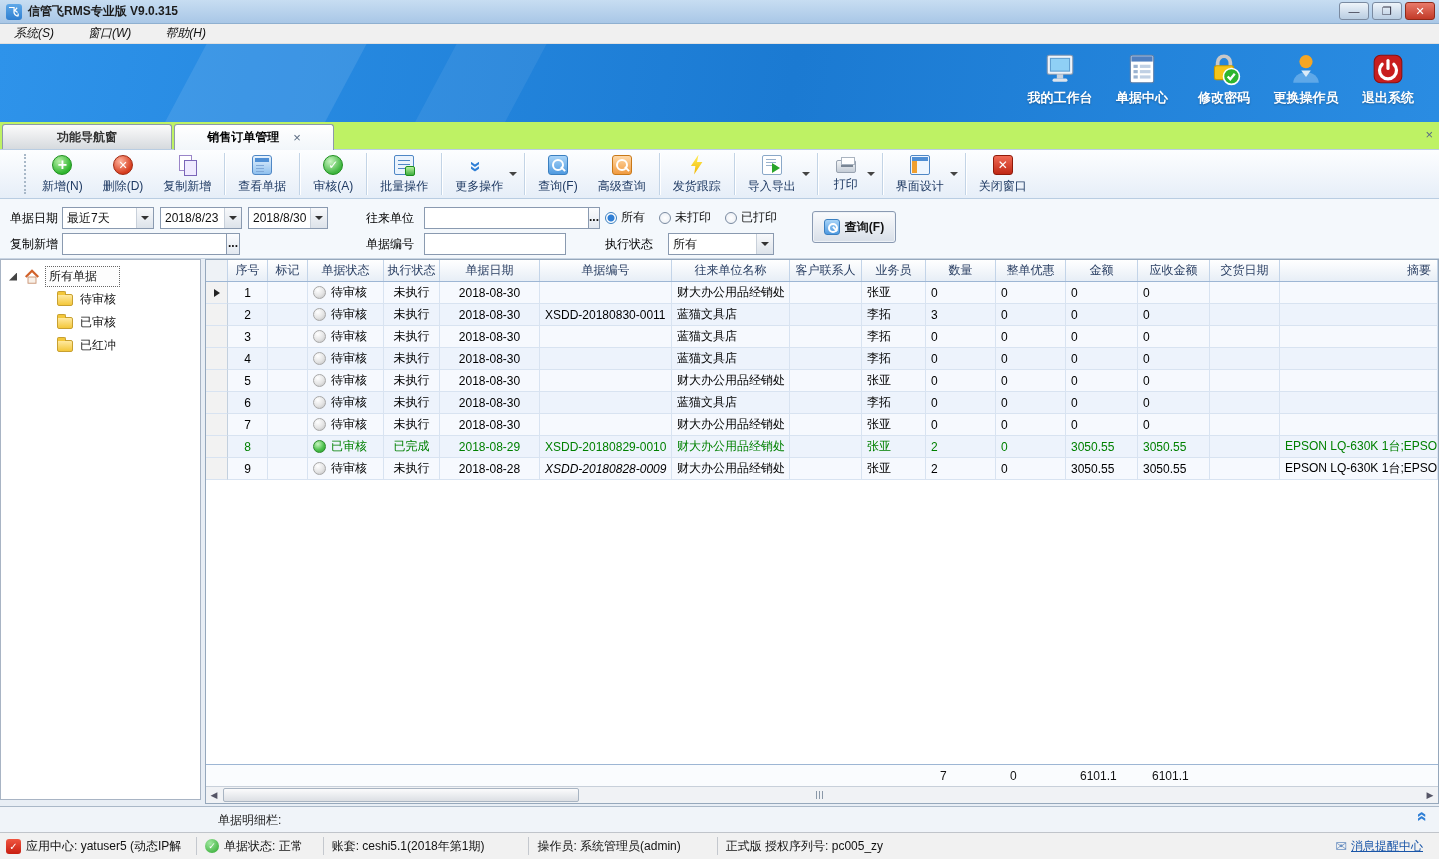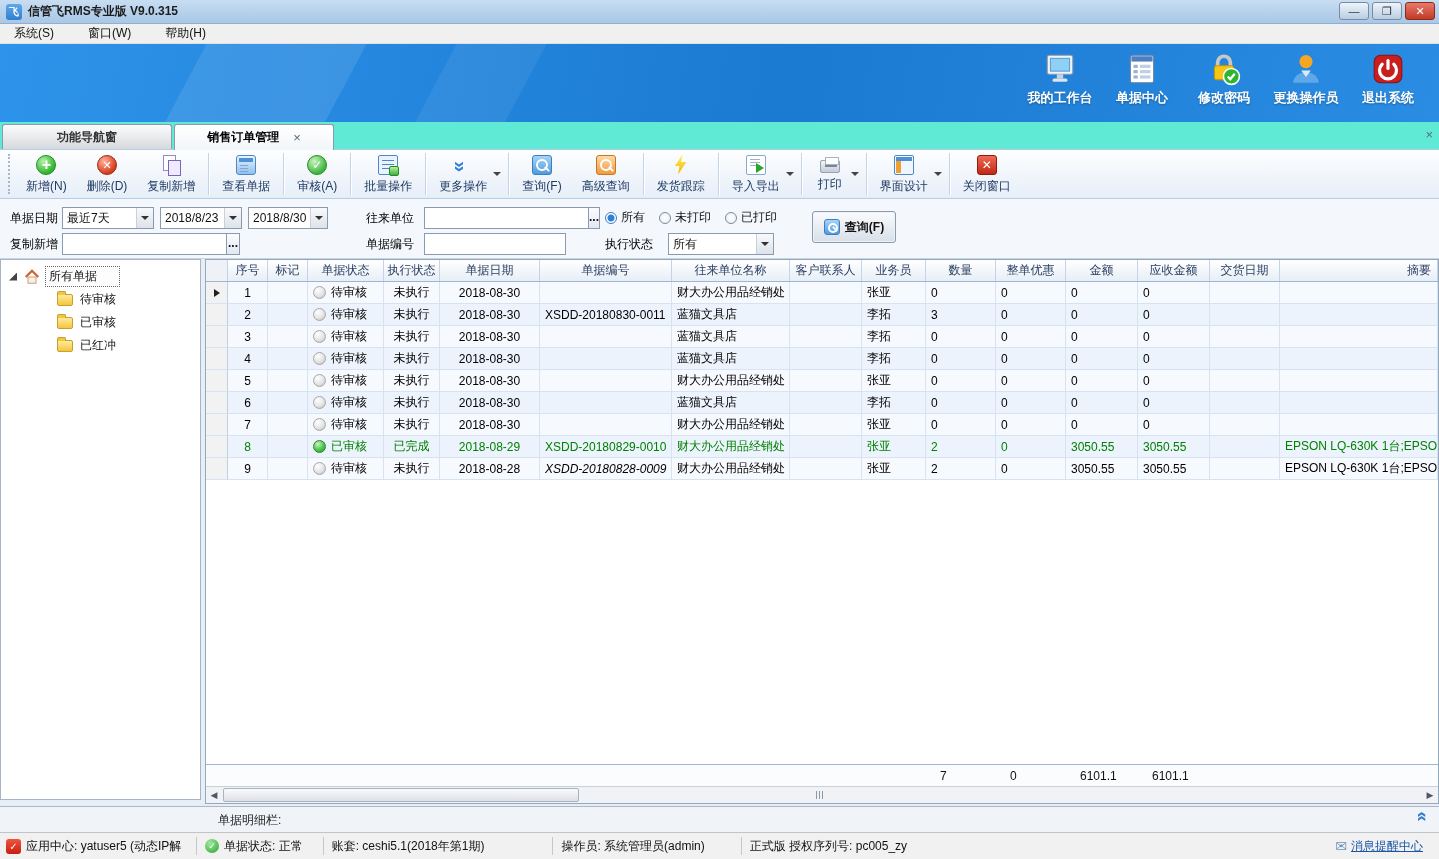--- a/index.html
+++ b/index.html
@@ -15,51 +15,51 @@
     display:inline-flex; align-items:center; justify-content:center; color:#fff; font-size:10px; font-weight:bold; margin-right:6px; }
   .titlebar .ttl { font-weight:bold; color:#1c1c1c; }
   .winbtns { position:absolute; right:4px; top:2px; display:flex; gap:3px; }
   .wbtn { width:30px; height:18px; border:1px solid #7a8aa0; border-radius:3px;
     background:linear-gradient(#eef4fa,#b9cde2); color:#334; font-size:11px; line-height:16px; text-align:center; }
   .wbtn.close { background:linear-gradient(#e87a6a,#c23a28); color:#fff; border-color:#8f2a1a; font-weight:bold; }
 
   
   .menubar { position:absolute; left:0; top:24px; width:100%; height:20px; background:#f0f0f0;
     display:flex; align-items:center; padding-left:8px; border-bottom:1px solid #e0e0e0;}
-  .menu-item { padding:2px 14px 2px 6px; margin-right:14px; }
+  .menu-item { padding:2px 14px 2px 6px; margin-right:14px;font-style:italic; }
 
   
   .banner { position:absolute; left:0; top:44px; width:100%; height:78px;
     background:linear-gradient(100deg,#2e93ea 0%,#1b7ad2 55%,#2a8ce2 100%); overflow:hidden; }
   .streak1,.streak2 { position:absolute; top:-30px; height:160px; background:rgba(255,255,255,.10); transform:skewX(-28deg); }
   .streak1 { left:180px; width:160px; }
   .streak2 { left:430px; width:90px; background:rgba(255,255,255,.07); }
   .brandbox { position:absolute; left:34px; top:14px; display:flex; align-items:center; }
   .logo { width:46px; height:46px; margin-right:10px; }
   .brand { color:#fff; font-size:30px; font-weight:bold; letter-spacing:2px; text-shadow:0 1px 2px rgba(0,0,0,.25); }
   .brand-sep { color:#fff; font-size:22px; margin:0 10px; }
   .slogan { color:#e8f520; font-size:20px; font-weight:bold; font-style:italic; text-shadow:0 1px 2px rgba(0,0,0,.25); }
   .banner-actions { position:absolute; right:10px; top:8px; display:flex; }
   .bact { width:82px; display:flex; flex-direction:column; align-items:center; cursor:pointer; }
   .bact svg { width:34px; height:34px; }
   .bact .blabel { color:#fff; font-size:13px; font-weight:bold; margin-top:3px; white-space:nowrap; text-shadow:0 1px 2px rgba(0,0,0,.3); }
 
   
-  .tabstrip { position:absolute; left:0; top:122px; width:100%; height:27px; background:#5eead4; }
+  .tabstrip { position:absolute; left:0; top:122px; width:100%; height:27px; background:#bef264; }
   .tab { position:absolute; top:2px; height:25px; border:1px solid #8d9aab; border-bottom:none;
     border-radius:3px 3px 0 0; display:flex; align-items:center; justify-content:center; font-weight:bold; }
   .tab.inactive { left:2px; width:170px; background:linear-gradient(#fbfbfb,#d6dade); color:#333; }
   .tab.active { left:174px; width:160px; background:linear-gradient(#ffffff,#f2f6fa); color:#000; z-index:2; height:26px; }
   .tab .tab-close { margin-left:14px; color:#5a6a80; font-weight:normal; font-size:13px; }
   .strip-close { position:absolute; right:6px; top:5px; color:#5a6a85; font-size:13px; }
 
   
   .toolbar { position:absolute; left:0; top:149px; width:100%; height:50px;
     background:linear-gradient(#fdfeff,#e6eef8); border-top:1px solid #b9cde2; border-bottom:1px solid #b9cde2;
-    display:flex; align-items:center; padding-left:4px; }
+    display:flex; align-items:center; padding-left:20px; }
   .tb-grip { width:4px; height:40px; border-left:2px dotted #a8b8c8; margin:0 4px; }
   .tb-btn { position:relative; display:flex; flex-direction:column; align-items:center; justify-content:center;
     padding:3px 10px 2px; min-width:58px; height:46px; color:#1f3a63; cursor:pointer; }
   .tb-btn.hasdd { padding-right:18px; }
   .tb-sep { width:1px; height:42px; background:#c3d4e6; margin:0 3px; box-shadow:1px 0 0 #ffffff; }
   .tb-label { margin-top:3px; white-space:nowrap; }
   .dd { position:absolute; right:4px; top:50%; margin-top:-2px; width:0; height:0;
     border-left:4px solid transparent; border-right:4px solid transparent; border-top:4px solid #444; }
 
   
@@ -180,21 +180,21 @@
   .statusbar { position:absolute; left:0; top:832px; width:100%; height:27px; background:#f1f1f1; border-top:1px solid #c0c4ca;
     display:flex; align-items:center; }
   .seg { display:flex; align-items:center; white-space:nowrap; overflow:hidden; padding:0 8px; height:18px; }
   .seg + .seg { border-left:1px solid #c4c8ce; }
   .seg.app { width:196px; padding-left:6px; }
   .st-app { width:15px; height:15px; border-radius:3px; background:linear-gradient(#f05540,#c81e10); color:#fff; font-size:10px;
     line-height:15px; text-align:center; font-weight:bold; margin-right:5px; flex:none; }
   .st-ok { width:14px; height:14px; border-radius:50%; background:radial-gradient(circle at 35% 30%,#9fe89f,#2aa52a); color:#fff;
     font-size:9px; line-height:14px; text-align:center; font-weight:bold; margin-right:5px; flex:none; }
   .seg.account { margin-left:12px; }
-  .seg.operator { margin-left:60px; }
+  .seg.operator { margin-left:36px; }
   .seg.license { margin-left:28px; }
   .seg.msg { margin-left:auto; margin-right:8px; border-left:none; color:#1a56a8; }
   .envelope { color:#6a8fc0; font-size:14px; margin-right:4px; }
   .msg .msglbl { text-decoration:underline; }
 </style>
 </head>
 <body>
 
 <div class="win">
 

